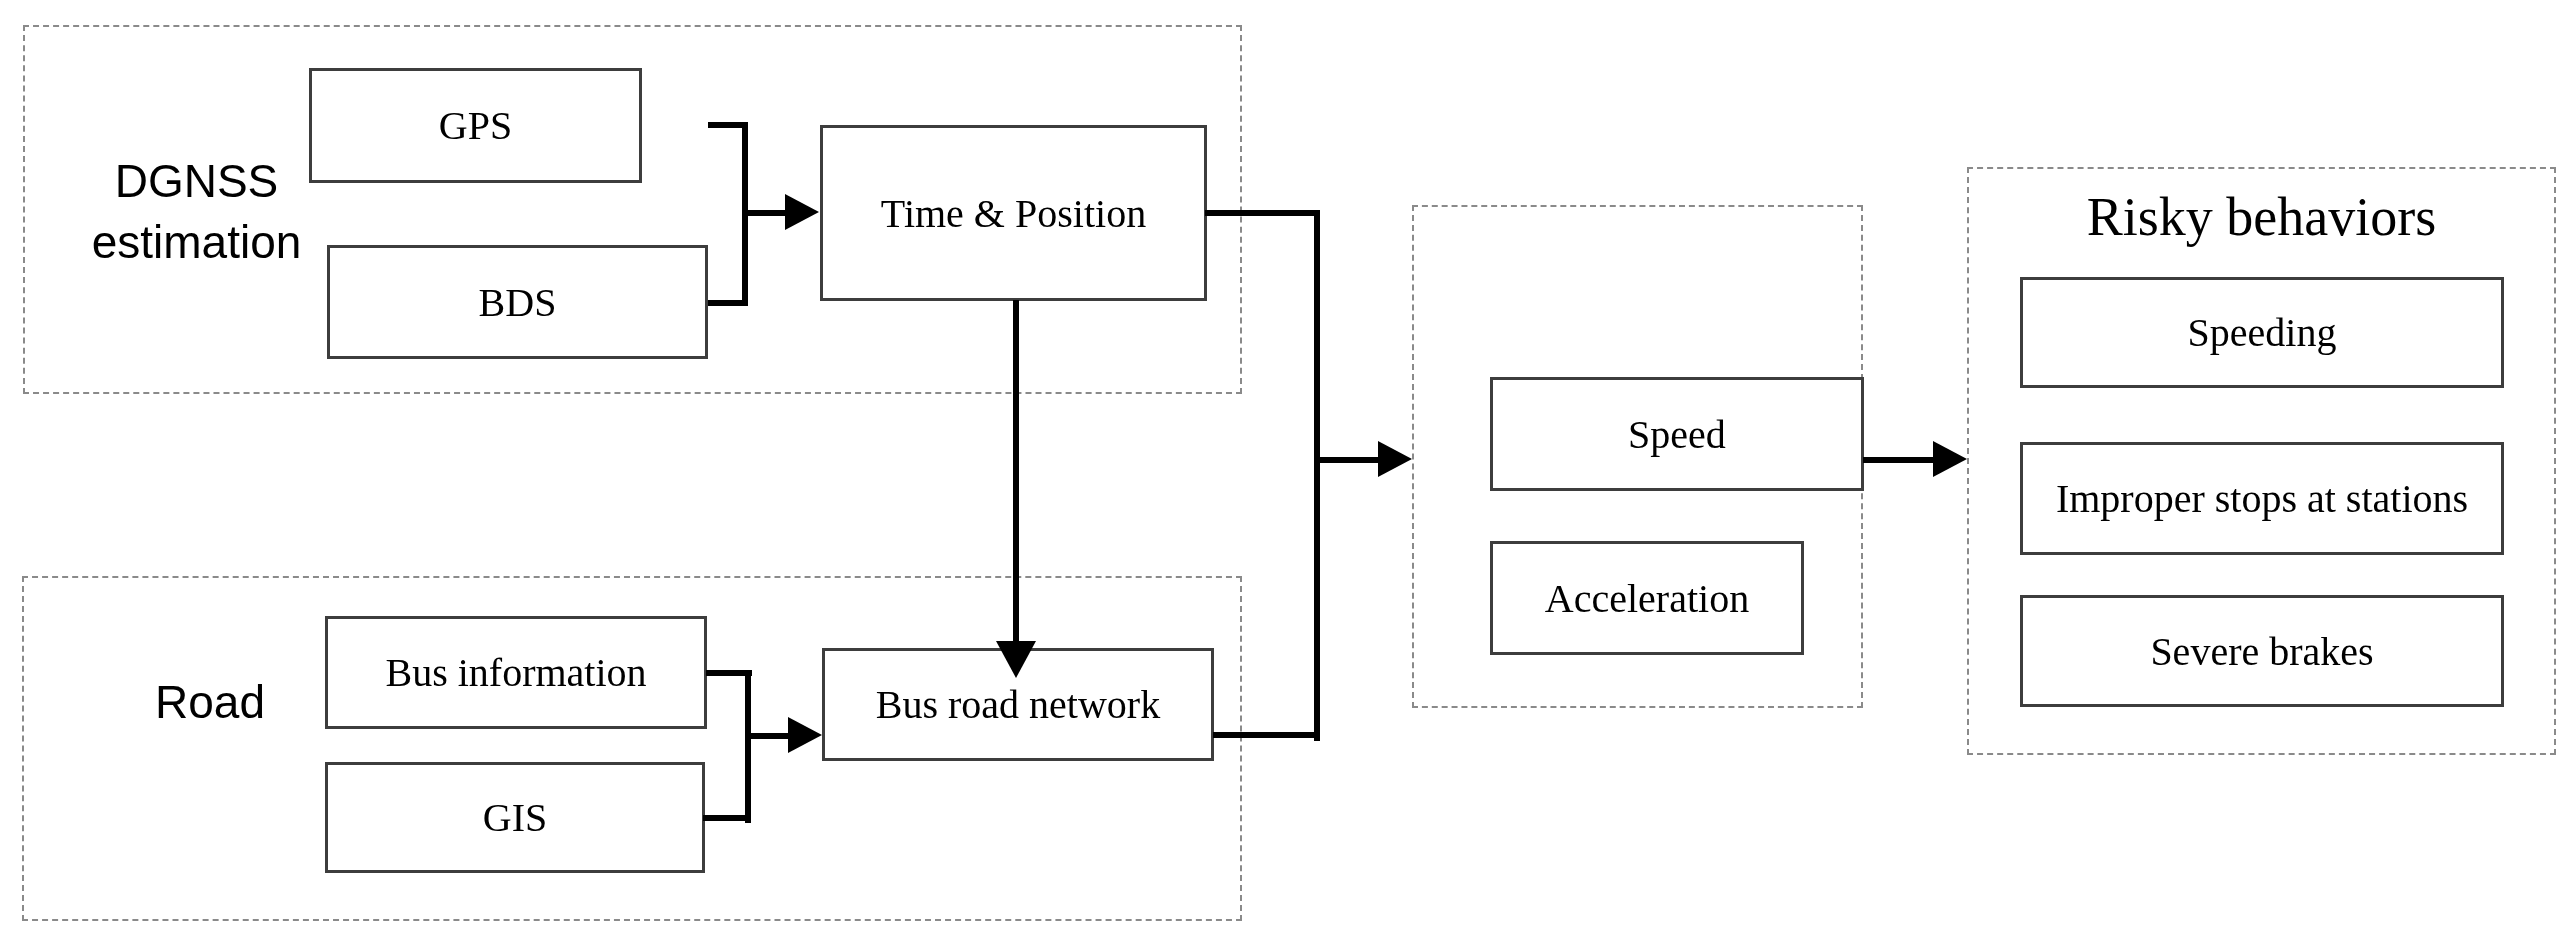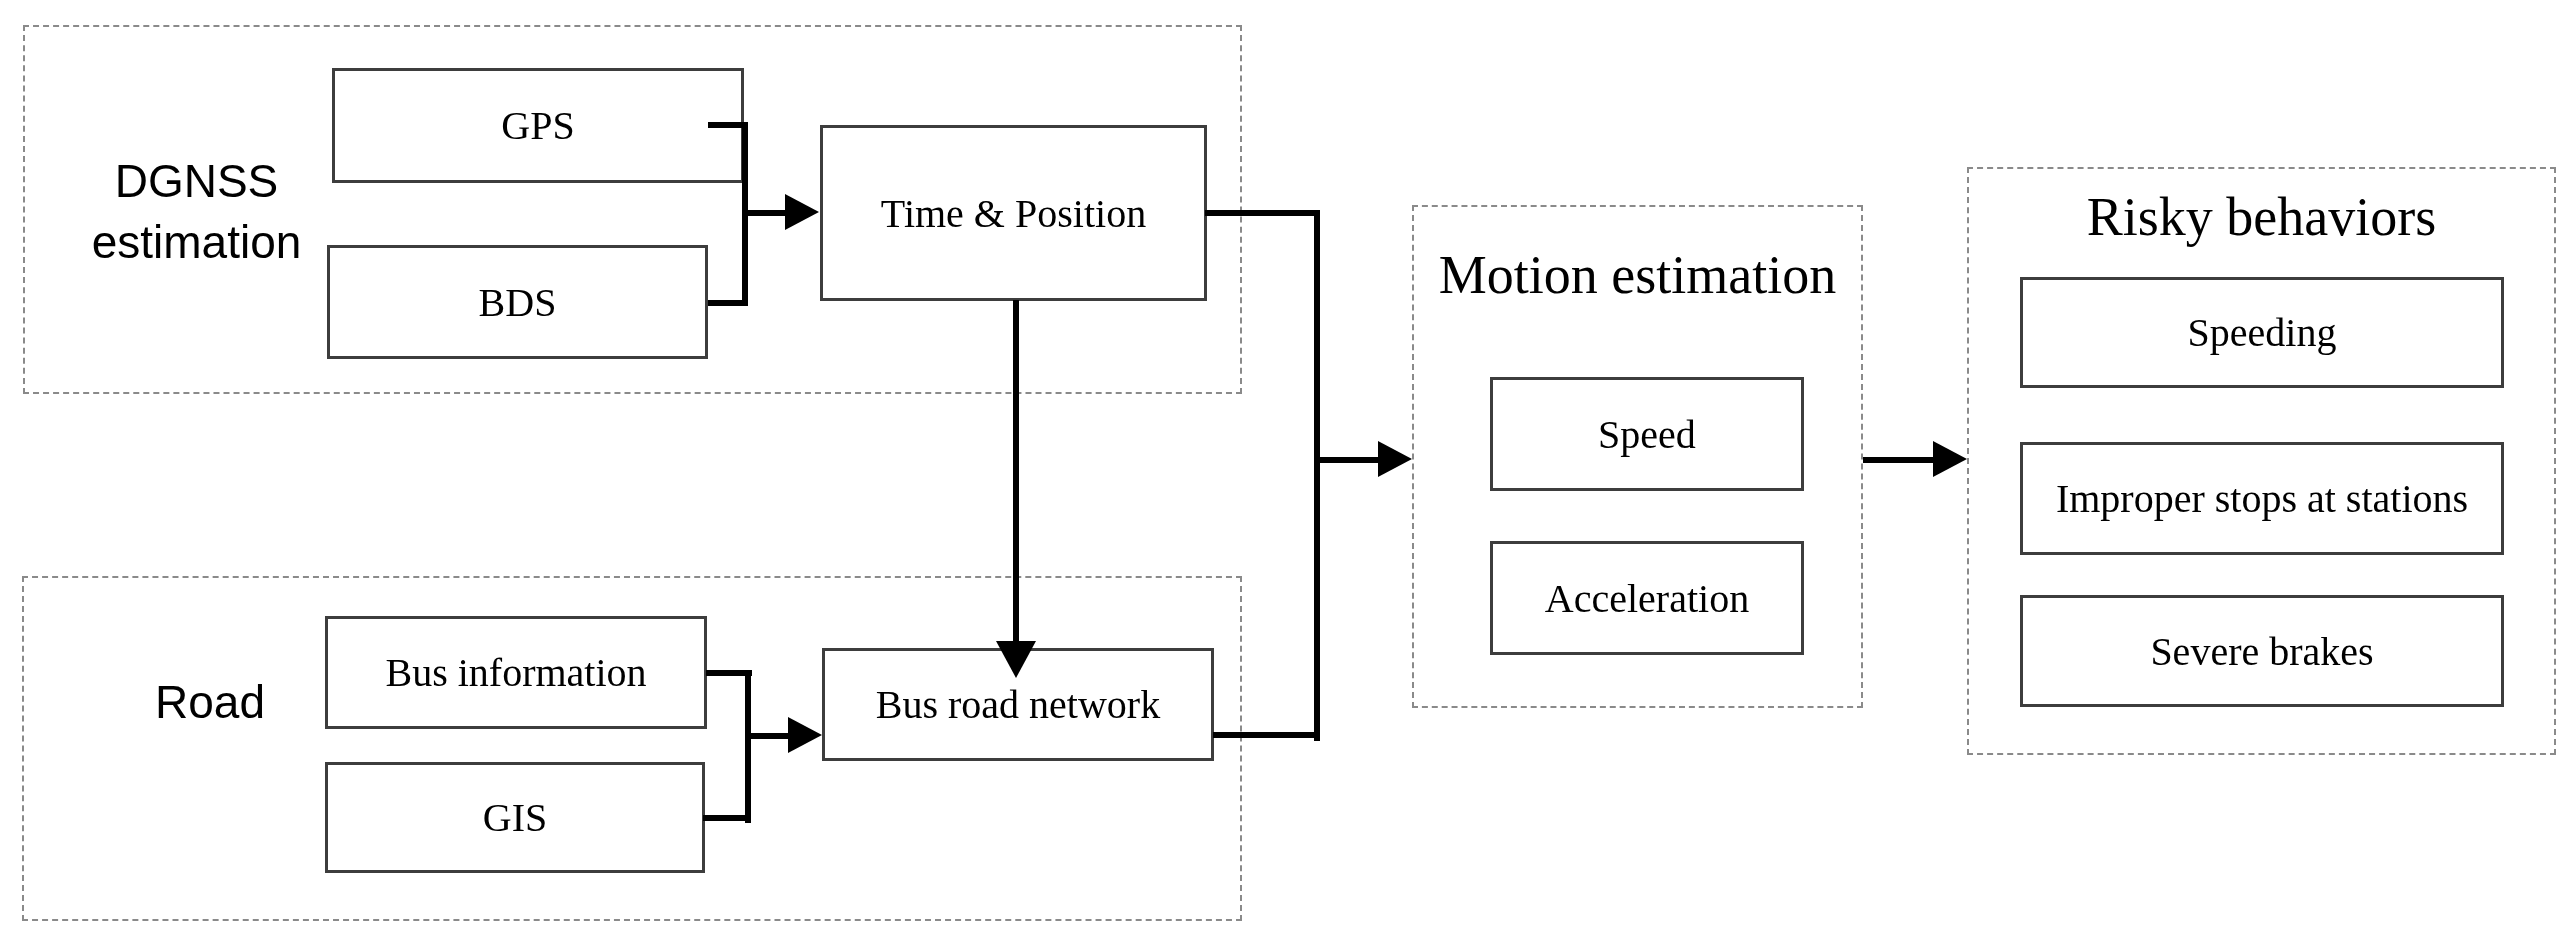--- a/index.html
+++ b/index.html
@@ -56,32 +56,31 @@
   <div class="dashed" style="left:1967px;top:167px;width:589px;height:588px;"></div>
 
   <div class="glabel" style="left:43px;top:151px;width:307px;">
     <div>DGNSS</div>
     <div>estimation</div>
   </div>
   <div class="glabel" style="left:39px;top:672px;width:342px;">
     <div>Road</div>
   </div>
 
-  <div class="gtitle" style="left:1412px;top:248px;width:451px;">Motion estimation</div>
   <div class="gtitle" style="left:1967px;top:190px;width:589px;">Risky behaviors</div>
 
-  <div class="node" style="left:332px;top:68px;width:412px;height:115px;">GPS</div>
+  <div class="node" style="left:309px;top:68px;width:333px;height:115px;">GPS</div>
   <div class="node" style="left:327px;top:245px;width:381px;height:114px;">BDS</div>
   <div class="node" style="left:820px;top:125px;width:387px;height:176px;">Time &amp; Position</div>
 
   <div class="node" style="left:325px;top:616px;width:382px;height:113px;">Bus information</div>
   <div class="node" style="left:325px;top:762px;width:380px;height:111px;">GIS</div>
   <div class="node" style="left:822px;top:648px;width:392px;height:113px;">Bus road network</div>
 
-  <div class="node" style="left:1490px;top:377px;width:314px;height:114px;">Speed</div>
+  <div class="node" style="left:1490px;top:377px;width:374px;height:114px;">Speed</div>
   <div class="node" style="left:1490px;top:541px;width:314px;height:114px;">Acceleration</div>
 
   <div class="node" style="left:2020px;top:277px;width:484px;height:111px;">Speeding</div>
   <div class="node" style="left:2020px;top:442px;width:484px;height:113px;">Improper stops at stations</div>
   <div class="node" style="left:2020px;top:595px;width:484px;height:112px;">Severe brakes</div>
 
   <div class="hline" style="left:708px;top:122px;width:40px;height:5.7px;"></div>
   <div class="vline" style="left:742px;top:122px;width:5.7px;height:183px;"></div>
   <div class="hline" style="left:708px;top:300px;width:40px;height:5.7px;"></div>
   <div class="hline" style="left:745px;top:210px;width:44px;height:5.7px;"></div>

